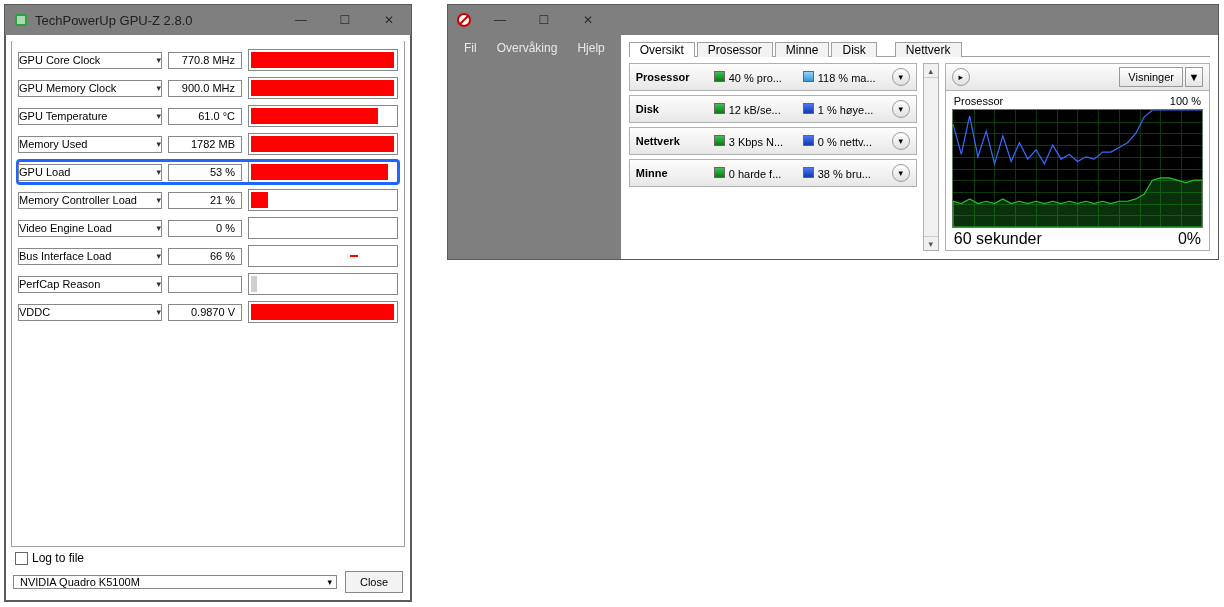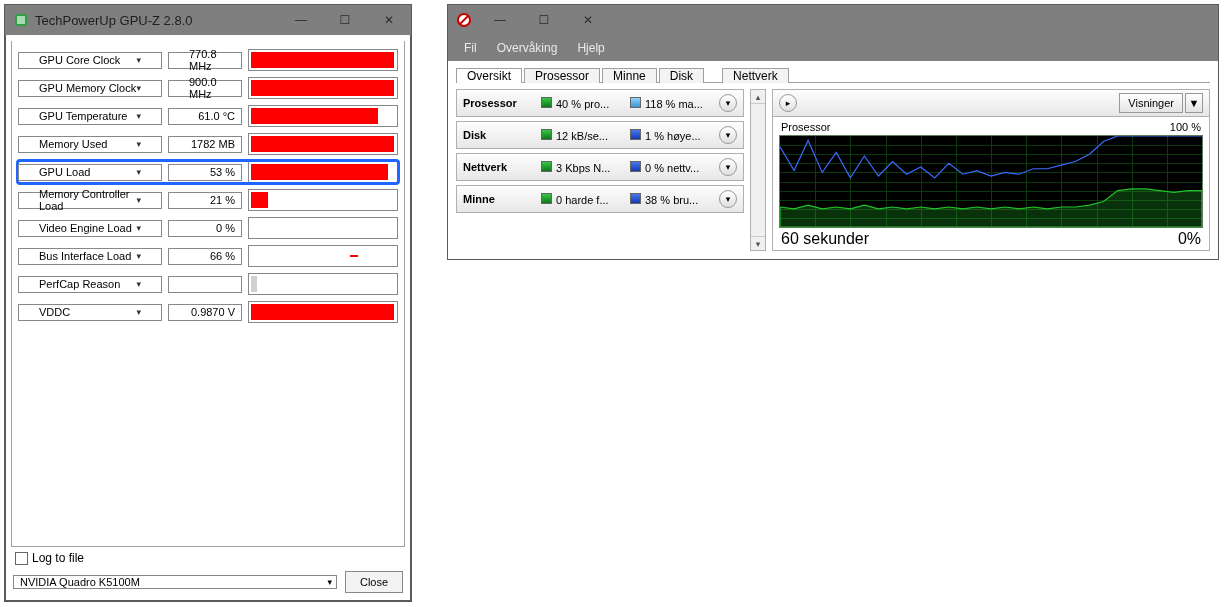--- a/index.html
+++ b/index.html
@@ -59,21 +59,21 @@
     gap:6px; align-items:center;
     margin-bottom:6px;
   }
   .sensor-row.highlight {
     outline: 3px solid #1e66ff; outline-offset:-1px;
     border-radius:2px;
   }
   .fieldbox {
     border:1px solid #888; background:#fff;
     height:17px; display:flex; align-items:center;
-    padding:0 20px; font-size:11px; position:relative;
+    padding:0 0; font-size:11px; position:relative;
   }
   .fieldbox.label { justify-content:flex-start; }
   .fieldbox.label .caret {
     margin-left:auto; font-size:9px; color:#333;
   }
   .fieldbox.value { justify-content:flex-end; padding-right:6px; }
   .barcell {
     border:1px solid #888; background:#fff;
     height:22px; padding:2px; display:flex; align-items:center;
   }
@@ -92,21 +92,21 @@
     padding:0 4px 0 6px; background:#fff; font-size:11px;
   }
   .gpu-select .caret { margin-left:auto; font-size:9px; }
   .closebtn {
     border:1px solid #888; height:22px; width:58px;
     display:flex; align-items:center; justify-content:center;
     background:#f3f3f3; font-size:11px;
   }
   
   #resmon { left: 447px; top: 4px; width: 772px; height: 256px; }
-  #resmon .content { height: calc(100% - 30px); display:flex; flex-direction:column; }
+  #resmon .content { height: calc(100% - 30px); display:flex; }
   .menubar { display:flex; gap:4px; padding:4px 8px; background:#7f7f7f; color:#e9e9e9; font-size:12px; }
   .menubar span { padding:2px 8px; }
   .rm-body { flex:1; background:#fff; padding:6px 8px 8px 8px; display:flex; flex-direction:column; }
   .rm-tabs { display:flex; border-bottom:1px solid #a0a0a0; }
   .rm-tab {
     border:1px solid #a0a0a0; border-bottom:none;
     padding:0 10px; font-size:12px; background:#f3f3f3;
     margin-right:2px; position:relative; top:1px;
   }
   .rm-tab.active { background:#fff; z-index:2; }

